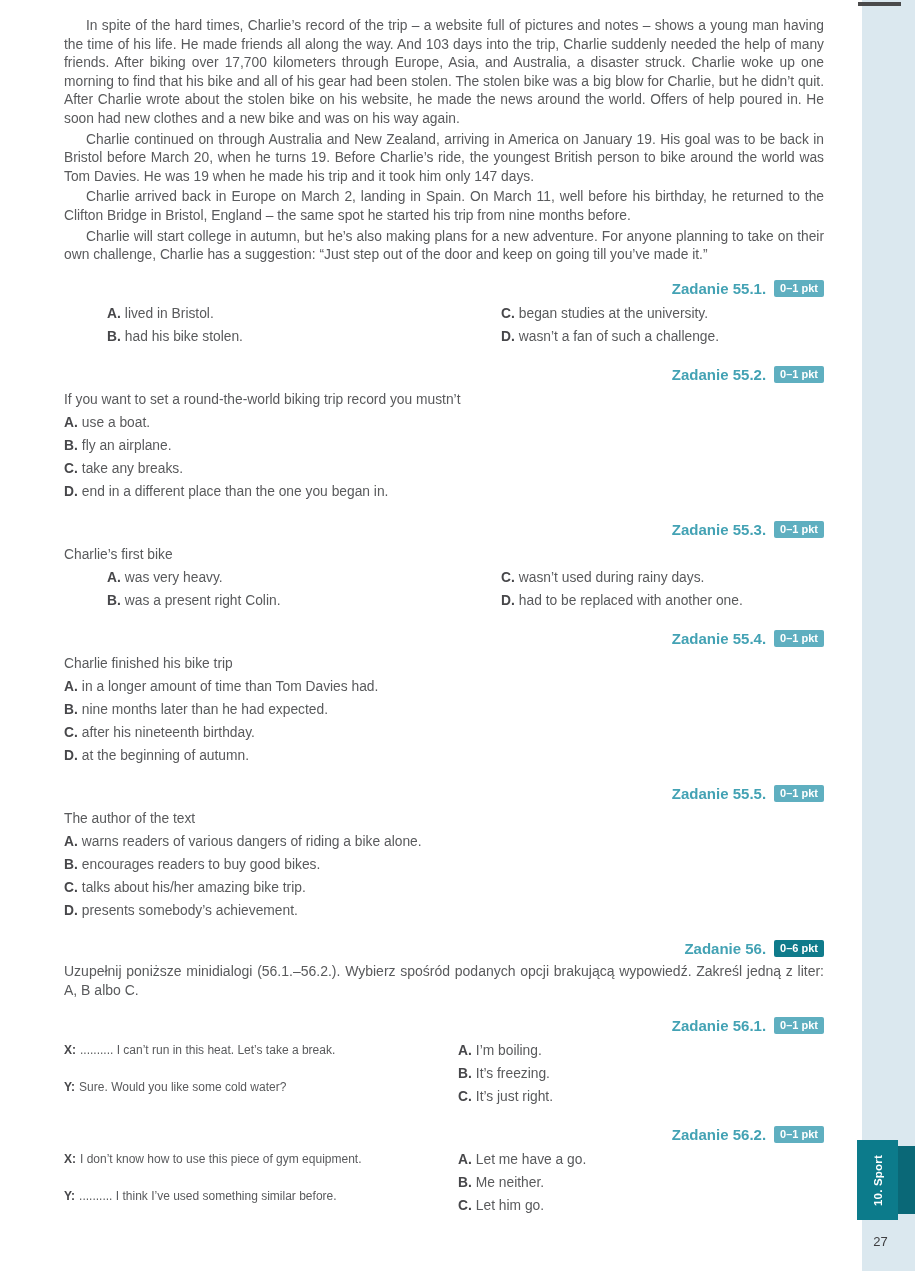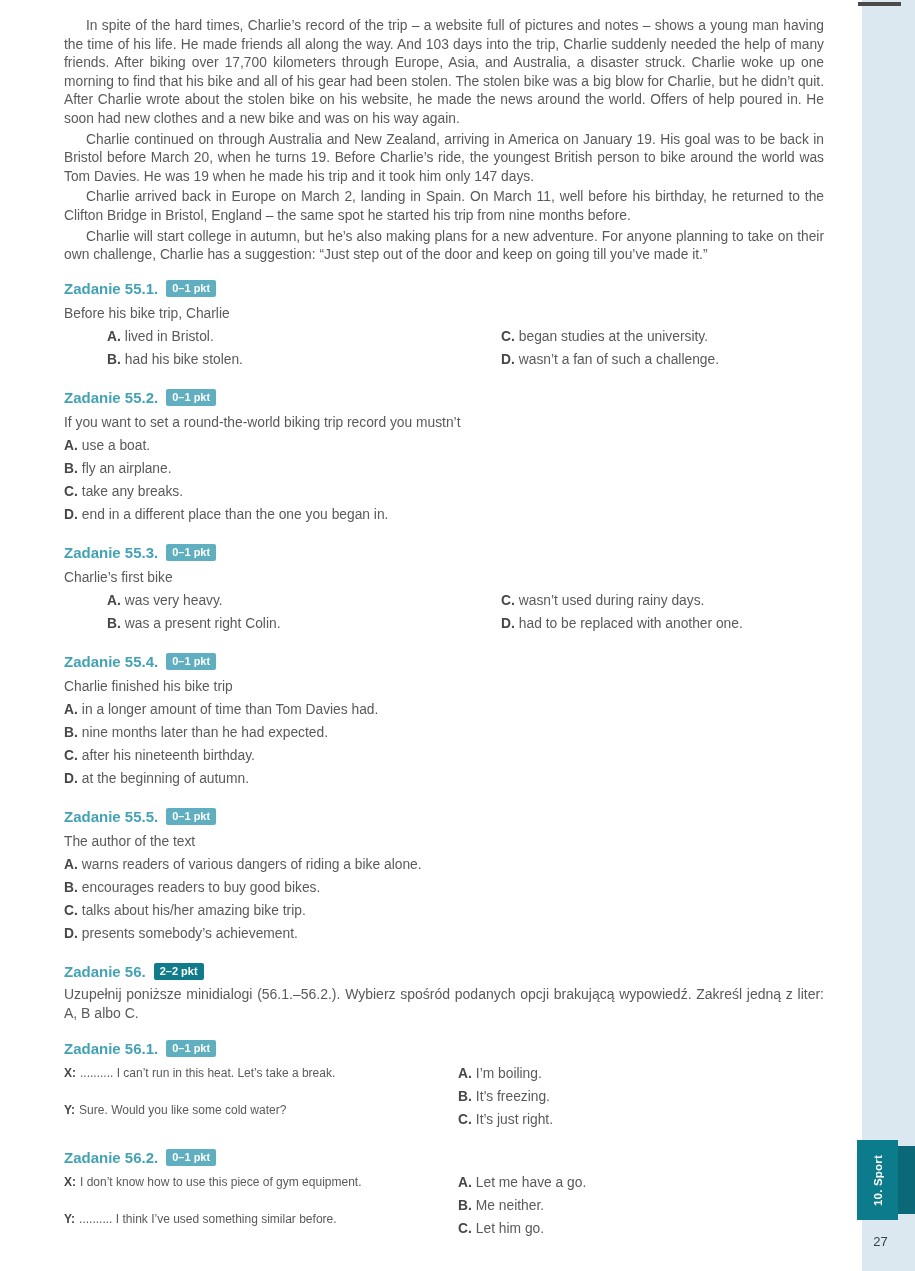--- a/index.html
+++ b/index.html
@@ -21,20 +21,21 @@
     color:var(--text,#595a5c);
   }
 
   .exercise{margin-top:17px;}
   .exercise.first{margin-top:14px;}
 
   .ex-head{
     margin:0 0 3px 0;
     font-size:15px;line-height:20px;font-weight:bold;
     color:var(--teal,#43a2b4);
+    text-align:right;
   }
   .badge{
     display:inline-block;margin-left:8px;padding:2px 6px 3px;
     font-size:11px;line-height:12px;font-weight:bold;
     color:#ffffff;background:var(--badge-light,#5fafc0);
     border-radius:2px;position:relative;top:-2px;
   }
   .badge.dark{background:var(--badge-dark,#0f7b8b);}
 
   .q{font-size:13.8px;line-height:23px;color:var(--text,#595a5c);}
@@ -80,21 +81,20 @@
 
     <div class="article">
       <p>In spite of the hard times, Charlie’s record of the trip – a website full of pictures and notes – shows a young man having the time of his life. He made friends all along the way. And 103 days into the trip, Charlie suddenly needed the help of many friends. After biking over 17,700 kilometers through Europe, Asia, and Australia, a disaster struck. Charlie woke up one morning to find that his bike and all of his gear had been stolen. The stolen bike was a big blow for Charlie, but he didn’t quit. After Charlie wrote about the stolen bike on his website, he made the news around the world. Offers of help poured in. He soon had new clothes and a new bike and was on his way again.</p>
       <p>Charlie continued on through Australia and New Zealand, arriving in America on January 19. His goal was to be back in Bristol before March 20, when he turns 19. Before Charlie’s ride, the youngest British person to bike around the world was Tom Davies. He was 19 when he made his trip and it took him only 147 days.</p>
       <p>Charlie arrived back in Europe on March 2, landing in Spain. On March 11, well before his birthday, he returned to the Clifton Bridge in Bristol, England – the same spot he started his trip from nine months before.</p>
       <p>Charlie will start college in autumn, but he’s also making plans for a new adventure. For anyone planning to take on their own challenge, Charlie has a suggestion: “Just step out of the door and keep on going till you’ve made it.”</p>
     </div>
 
     <div class="exercise first">
       <h2 class="ex-head"><span>Zadanie 55.1.</span><span class="badge">0–1 pkt</span></h2>
-      <div class="q">Before his bike trip, Charlie</div>
       <div class="grid2">
         <div class="opt"><span class="letter">A.</span><span>lived in Bristol.</span></div>
         <div class="opt"><span class="letter">C.</span><span>began studies at the university.</span></div>
         <div class="opt"><span class="letter">B.</span><span>had his bike stolen.</span></div>
         <div class="opt"><span class="letter">D.</span><span>wasn’t a fan of such a challenge.</span></div>
       </div>
     </div>
 
     <div class="exercise">
       <h2 class="ex-head"><span>Zadanie 55.2.</span><span class="badge">0–1 pkt</span></h2>
@@ -134,21 +134,21 @@
       <div class="q">The author of the text</div>
       <div>
         <div class="opt"><span class="letter">A.</span><span>warns readers of various dangers of riding a bike alone.</span></div>
         <div class="opt"><span class="letter">B.</span><span>encourages readers to buy good bikes.</span></div>
         <div class="opt"><span class="letter">C.</span><span>talks about his/her amazing bike trip.</span></div>
         <div class="opt"><span class="letter">D.</span><span>presents somebody’s achievement.</span></div>
       </div>
     </div>
 
     <div class="exercise">
-      <h2 class="ex-head"><span>Zadanie 56.</span><span class="badge dark">2–2 pkt</span></h2>
+      <h2 class="ex-head"><span>Zadanie 56.</span><span class="badge dark">0–6 pkt</span></h2>
       <p class="instruction">Uzupełnij poniższe minidialogi (56.1.–56.2.). Wybierz spośród podanych opcji brakującą wypowiedź. Zakreśl jedną z liter: A, B albo C.</p>
     </div>
 
     <div class="exercise">
       <h2 class="ex-head"><span>Zadanie 56.1.</span><span class="badge">0–1 pkt</span></h2>
       <div class="dialog-grid">
         <div>
           <div class="dline"><span class="xy">X:</span><span>.......... I can’t run in this heat. Let’s take a break.</span></div>
           <div class="dline y-row"><span class="xy">Y:</span><span>Sure. Would you like some cold water?</span></div>
         </div>

